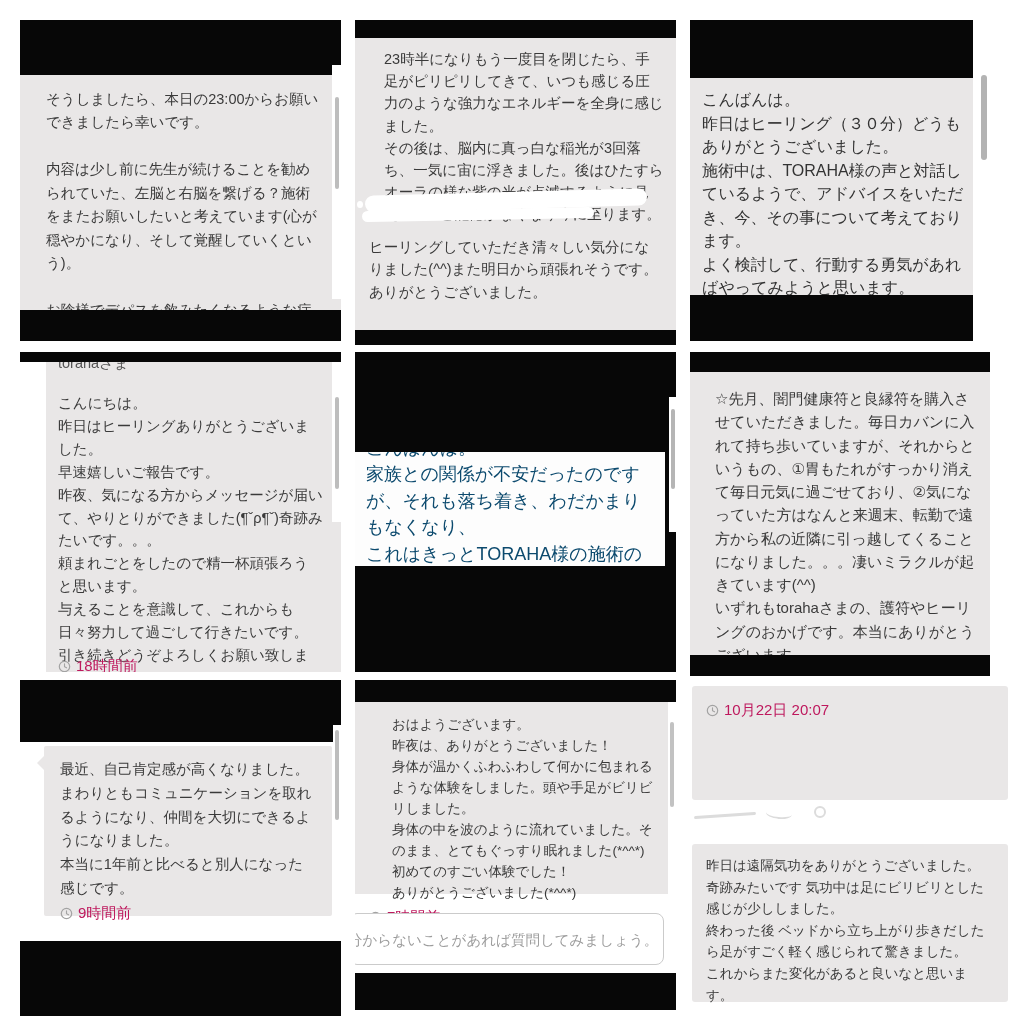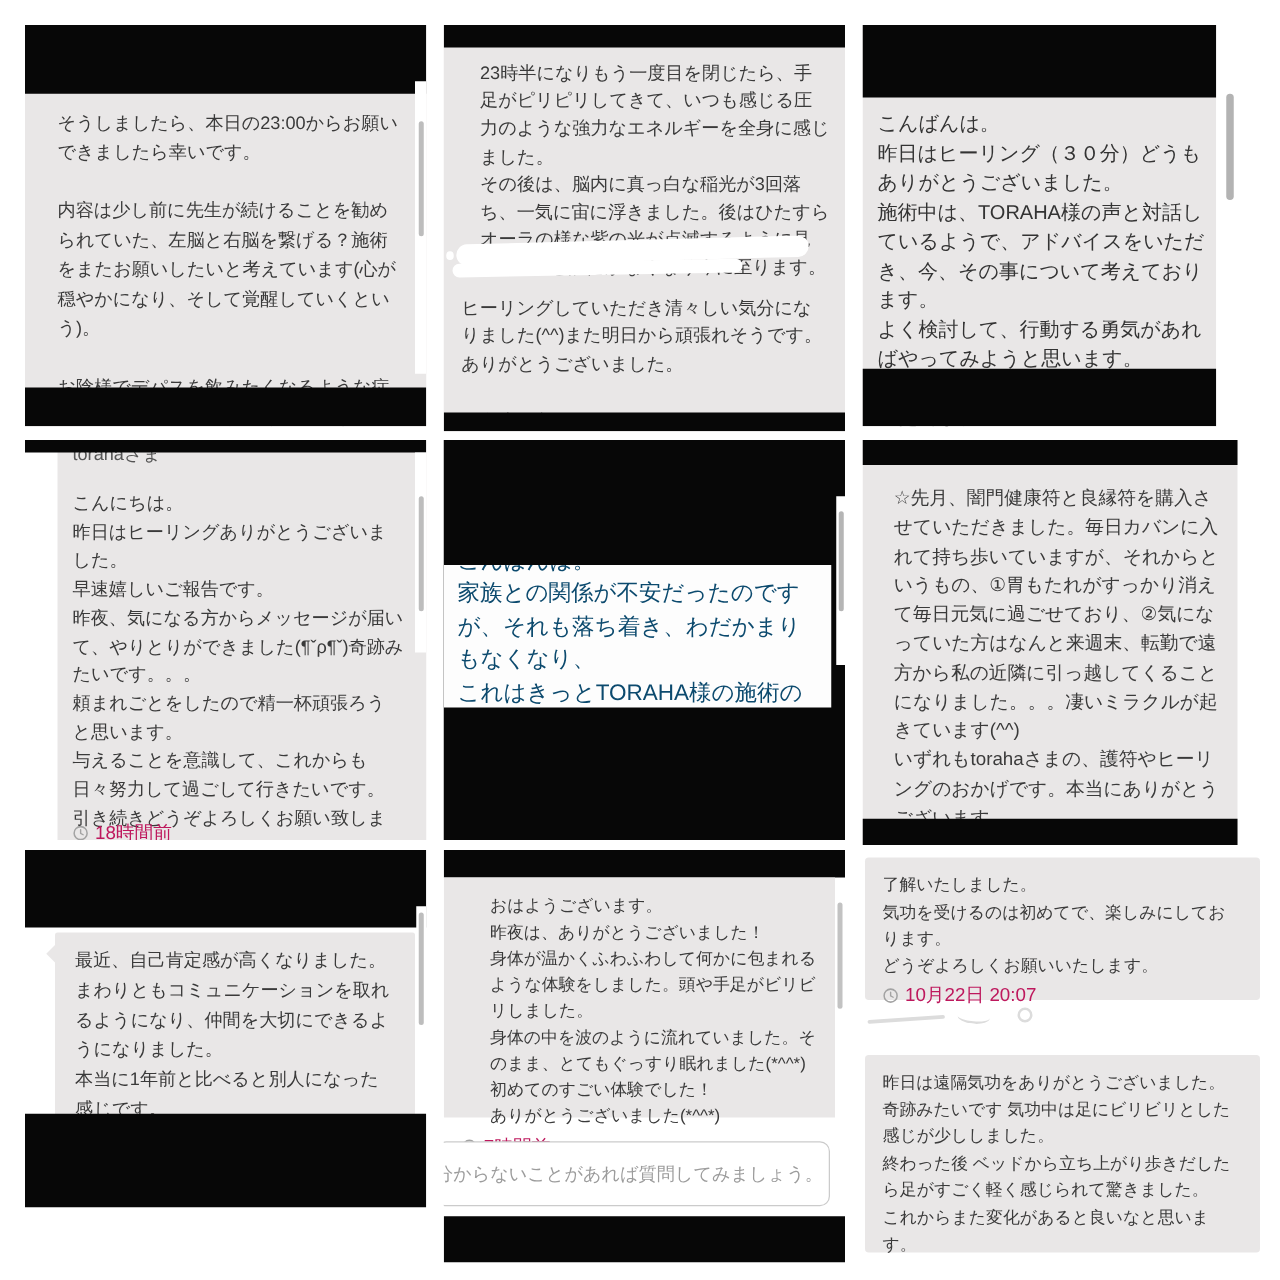--- a/index.html
+++ b/index.html
@@ -33,21 +33,21 @@
   
   #p5{left:355px;top:352px;width:321px;height:320px;background:#070707;}
   #p5 .textstrip{position:absolute;left:0;top:100px;width:310px;height:114px;background:#fdfdfd;overflow:hidden;}
   #p5 .body-wrap{margin:-17px 0 0 11px;padding-right:10px;}
   #p5 .clipped,#p5 .body{font-size:18px;line-height:1.47;color:#0c4a6e;}
   
   #p6{left:690px;top:352px;width:320px;height:324px;background:#ffffff;padding-left:47px;}
   #p6 .main{position:absolute;left:0;top:0;width:300px;height:100%;background:#e9e7e7;}
   #p6 .body{position:absolute;left:25px;right:8px;top:35px;font-size:15px;line-height:1.55;}
   
-  #p7{left:20px;top:680px;width:321px;height:286px;background:#ffffff;}
+  #p7{left:20px;top:680px;width:321px;height:336px;background:#ffffff;}
   #p7 .bubble{position:absolute;left:24px;top:66px;width:288px;height:170px;border-radius:2px;
               padding:12px 16px;box-sizing:border-box;}
   #p7 .tail{position:absolute;left:17px;top:76px;width:0;height:0;border:7px solid transparent;
             border-right-color:#e9e7e7;border-left:none;}
   #p7 .body{font-size:14.5px;line-height:1.64;}
   #p7 .ts{margin-top:3px;}
   
   #p8{left:355px;top:680px;width:321px;height:330px;background:#ffffff;}
   #p8 .bubble{position:absolute;left:0;top:22px;width:313px;height:192px;box-sizing:border-box;padding:12px 14px;}
   #p8 .body{font-size:13.5px;line-height:1.56;margin-left:23px;}
@@ -201,23 +201,20 @@
     </div>
     <div class="thumb" style="right:2px;top:42px;width:4px;height:85px;background:#c2c2c2;"></div>
     <div class="input-wrap">
       <input type="text" placeholder="分からないことがあれば質問してみましょう。" style="">
     </div>
     <div class="bar" style="bottom:0;height:37px;"></div>
   </div>
 
   <div id="p9" class="panel">
     <div class="bubble b1">
-      <div class="body msg">了解いたしました。
-気功を受けるのは初めてで、楽しみにしております。
-どうぞよろしくお願いいたします。</div>
       <div class="ts">
         <svg viewBox="0 0 14 14" width="13" height="13">
             <circle cx="7" cy="7" r="5.6" fill="none" stroke="#a3a3a3" stroke-width="1.3"></circle>
             <path d="M7 4v3.2l2.2 1.2" fill="none" stroke="#a3a3a3" stroke-width="1.2" stroke-linecap="round"></path>
           </svg>
         <span>10月22日 20:07</span>
       </div>
     </div>
     <div class="doodle" style="left:4px;top:138px;width:62px;height:3px;background:#dcdcdc;transform:rotate(-4deg);border-radius:2px;"></div>
     <div class="doodle" style="left:76px;top:132px;width:26px;height:9px;border-bottom:2px solid #dcdcdc;border-radius:50%;transform:rotate(5deg);"></div>

